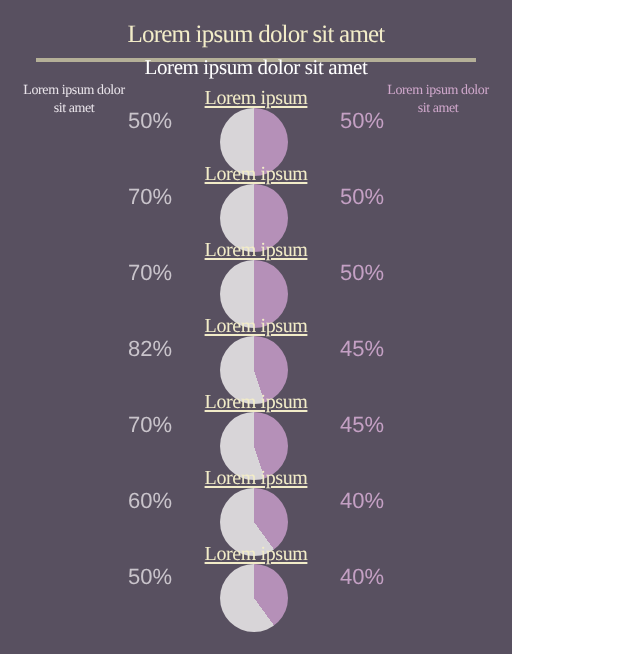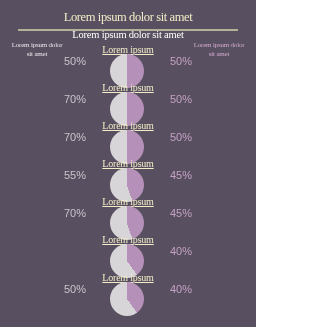--- a/index.html
+++ b/index.html
@@ -163,32 +163,33 @@
         <div class="pct right">50%</div>
       </div>
       <div class="row">
         <div class="row-label">Lorem ipsum</div>
         <div class="pct left">70%</div>
         <div class="pie" style="background: conic-gradient(rgb(181, 144, 184) 0deg, rgb(181, 144, 184) 180deg, rgb(216, 213, 216) 180deg, rgb(216, 213, 216) 360deg);"></div>
         <div class="pct right">50%</div>
       </div>
       <div class="row">
         <div class="row-label">Lorem ipsum</div>
-        <div class="pct left">55%</div>
+        <div class="pct left">82%</div>
         <div class="pie" style="background: conic-gradient(rgb(181, 144, 184) 0deg, rgb(181, 144, 184) 162deg, rgb(216, 213, 216) 162deg, rgb(216, 213, 216) 360deg);"></div>
         <div class="pct right">45%</div>
       </div>
       <div class="row">
         <div class="row-label">Lorem ipsum</div>
         <div class="pct left">70%</div>
         <div class="pie" style="background: conic-gradient(rgb(181, 144, 184) 0deg, rgb(181, 144, 184) 162deg, rgb(216, 213, 216) 162deg, rgb(216, 213, 216) 360deg);"></div>
         <div class="pct right">45%</div>
       </div>
       <div class="row">
         <div class="row-label">Lorem ipsum</div>
+        <div class="pct left">60%</div>
         <div class="pie" style="background: conic-gradient(rgb(181, 144, 184) 0deg, rgb(181, 144, 184) 144deg, rgb(216, 213, 216) 144deg, rgb(216, 213, 216) 360deg);"></div>
         <div class="pct right">40%</div>
       </div>
       <div class="row">
         <div class="row-label">Lorem ipsum</div>
         <div class="pct left">50%</div>
         <div class="pie" style="background: conic-gradient(rgb(181, 144, 184) 0deg, rgb(181, 144, 184) 144deg, rgb(216, 213, 216) 144deg, rgb(216, 213, 216) 360deg);"></div>
         <div class="pct right">40%</div>
       </div>
     </div>

